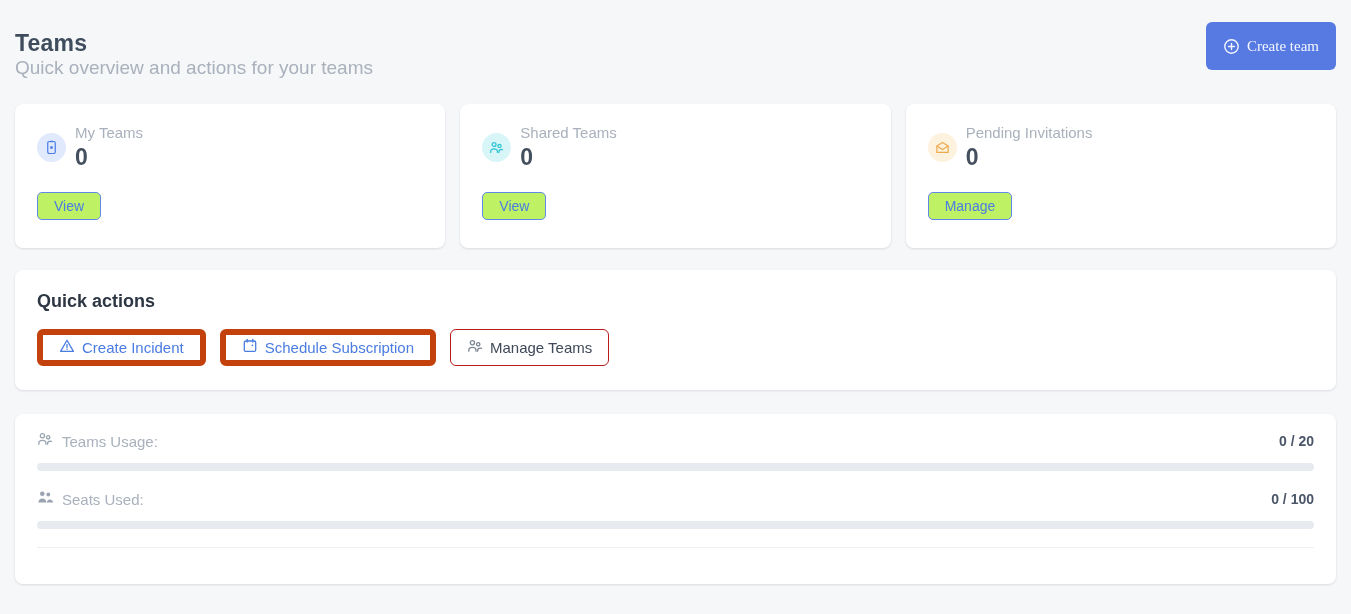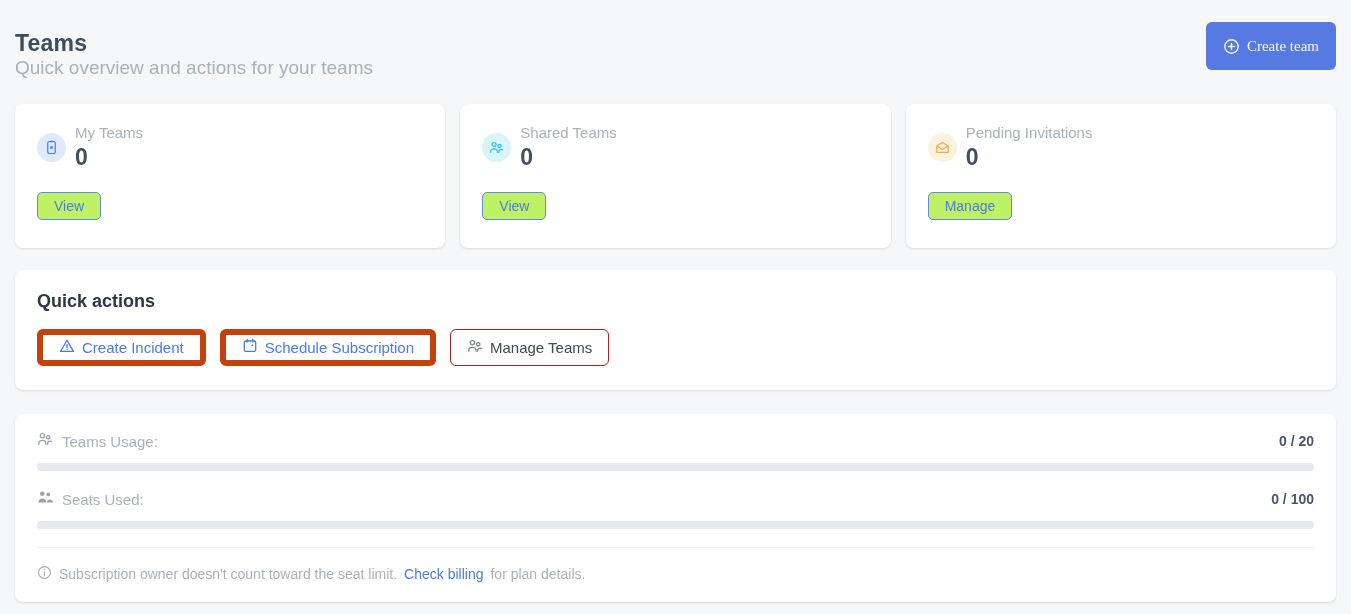--- a/index.html
+++ b/index.html
@@ -226,28 +226,16 @@
       </div>
       <span class="usage-value">0 / 100</span>
     </div>
     <div class="progress-track">
       <div class="progress-fill" style="width: 0%;"></div>
     </div>
 
     <hr class="usage-divider">
 
 
-    <div class="usage-note">
-      <span>
-        <svg width="15" height="15" viewBox="0 0 16 16" fill="none" stroke="currentColor" stroke-width="1.2" stroke-linecap="round">
-          <circle cx="8" cy="8" r="6.3"></circle>
-          <line x1="8" y1="7.2" x2="8" y2="11.2"></line>
-          <circle cx="8" cy="4.8" r="0.7" fill="currentColor" stroke="none"></circle>
-        </svg>
-      </span>
-      <span>Subscription owner doesn't count toward the seat limit.</span>
-      <a class="billing-link">Check billing</a>
-      <span>for plan details.</span>
-    </div>
 
   </div>
 
 </div>
 
 </body></html>

